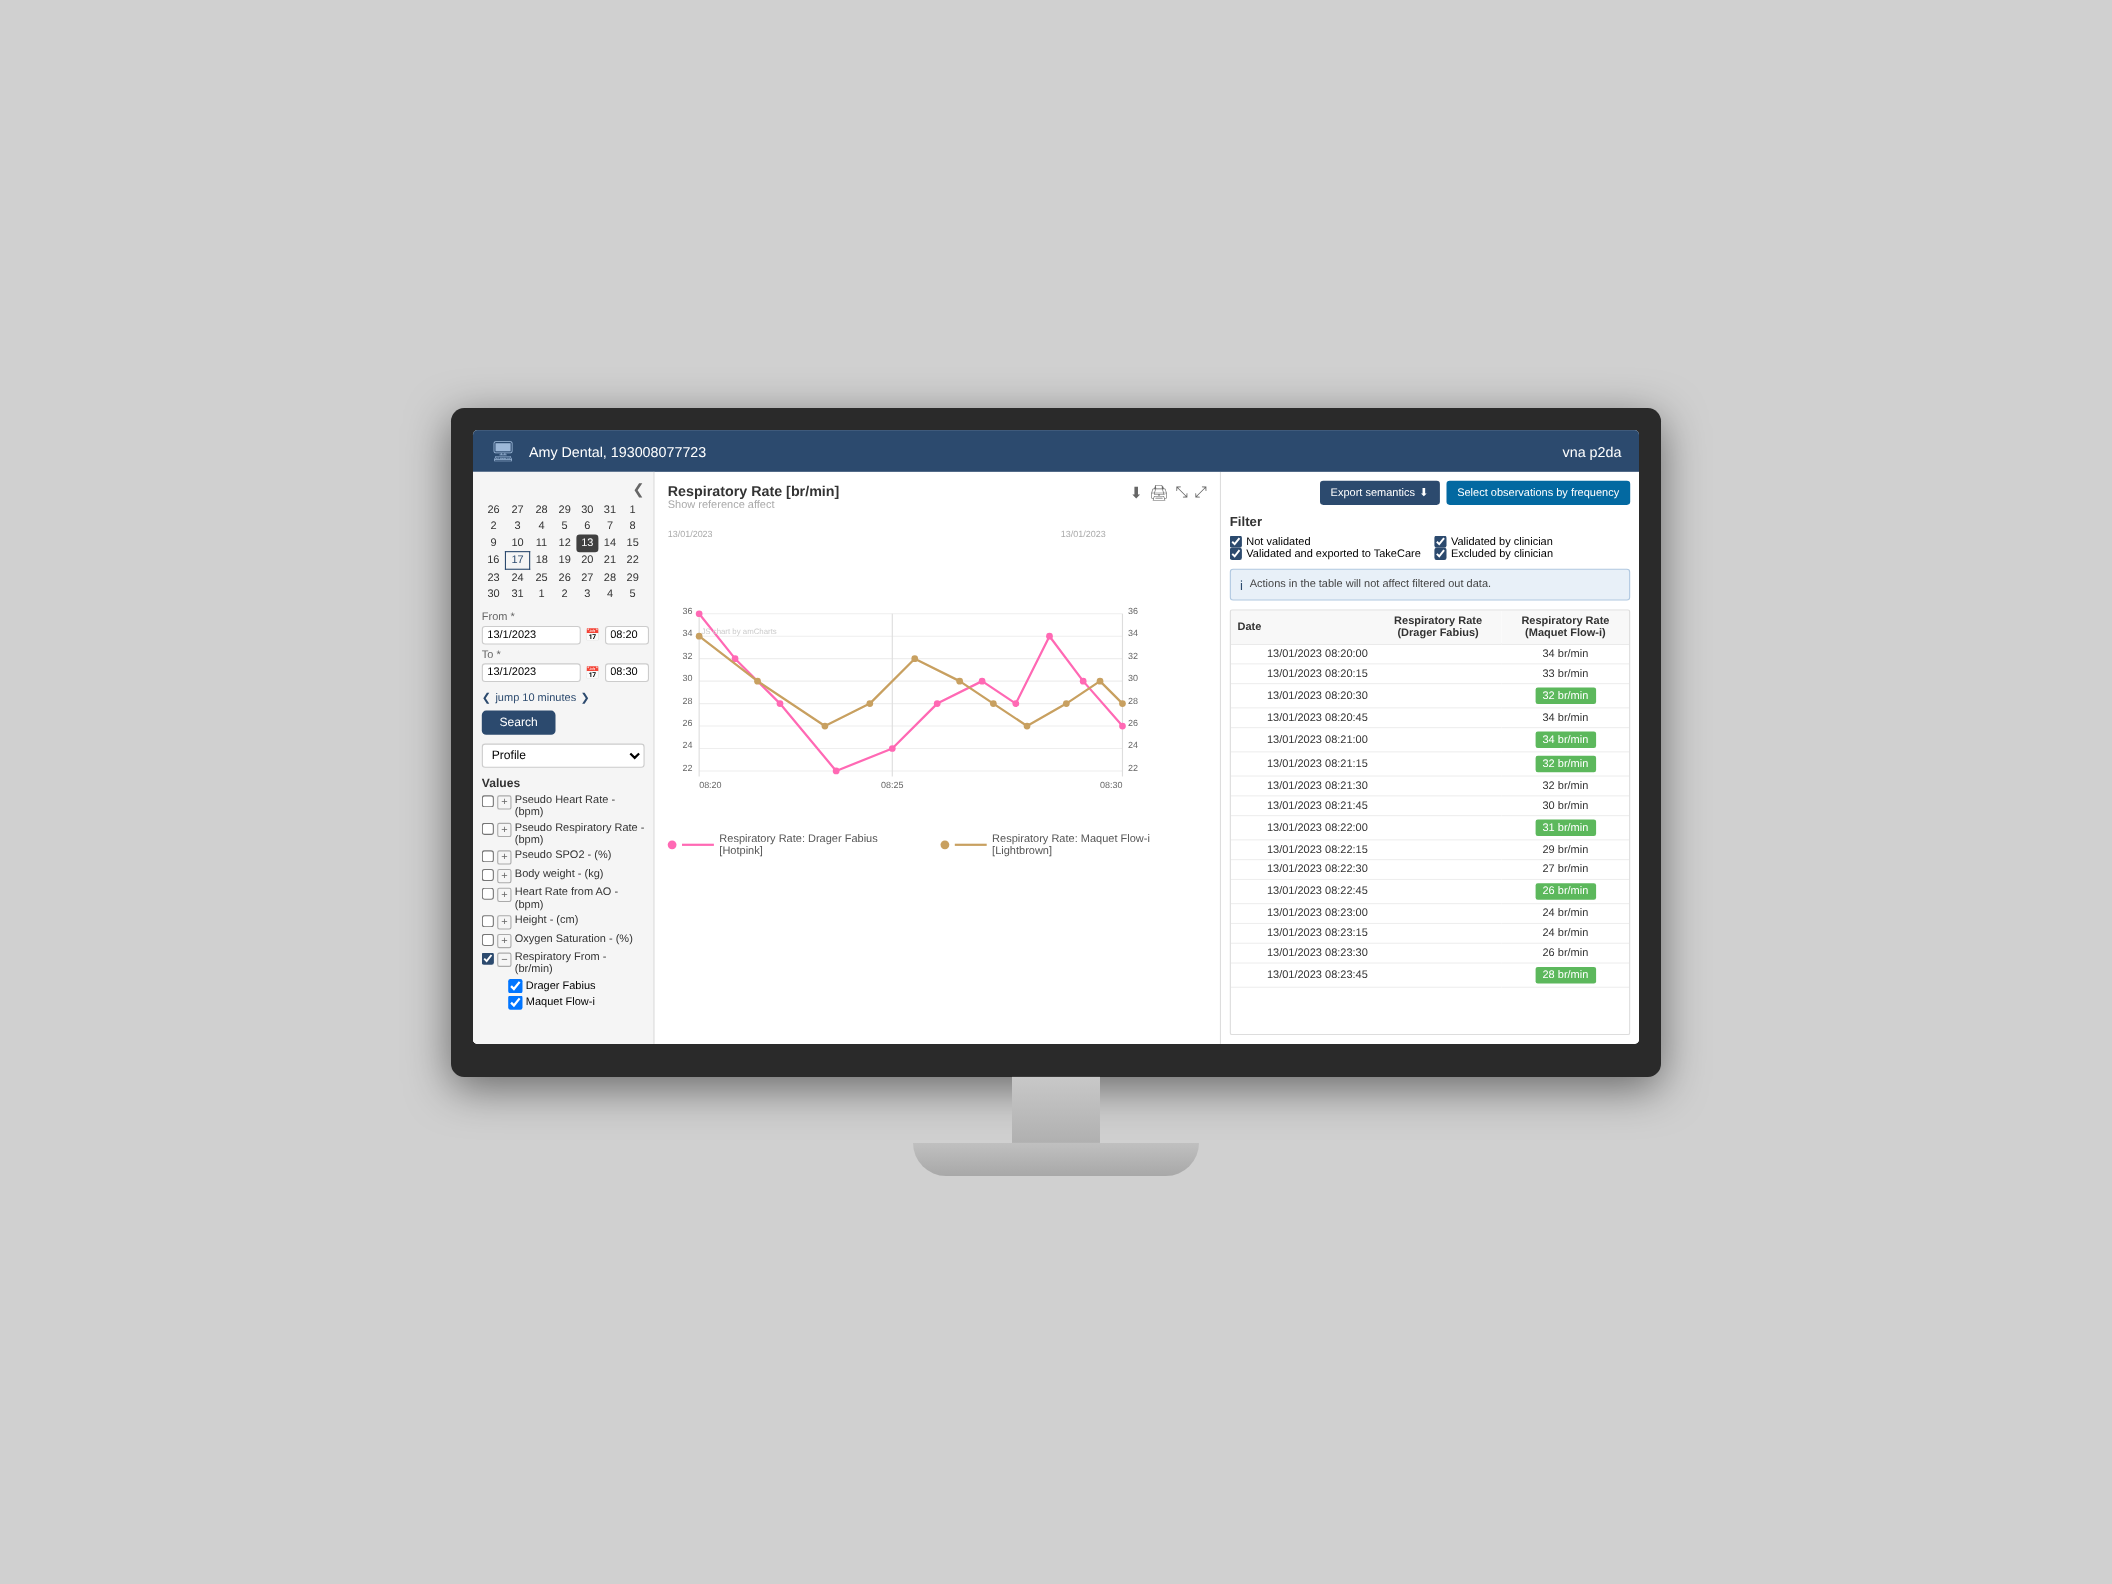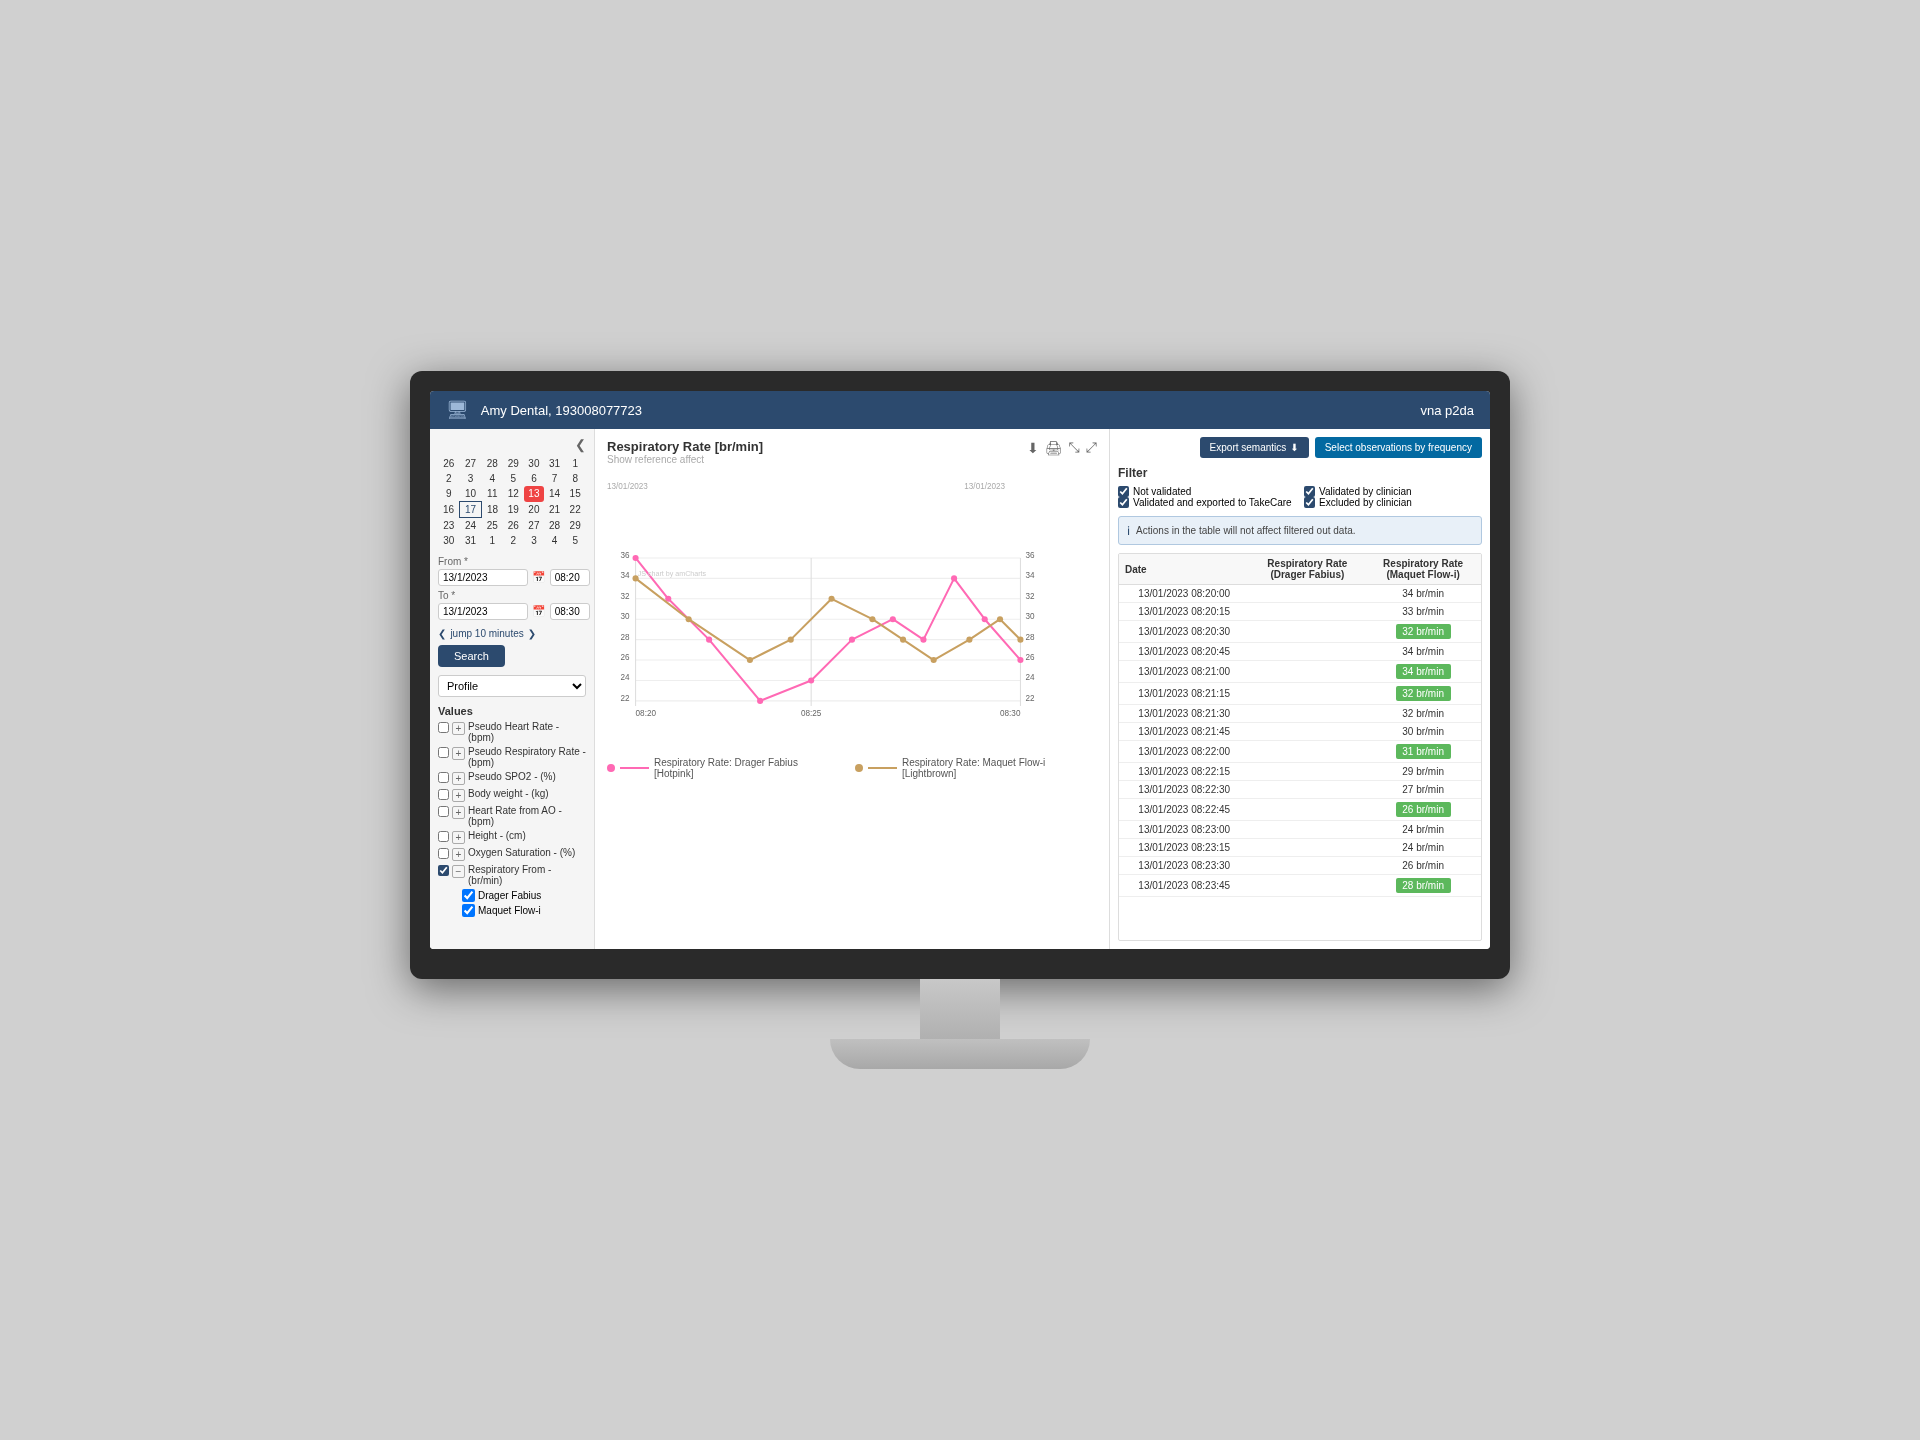--- a/index.html
+++ b/index.html
@@ -109,21 +109,21 @@
 
     .calendar-grid td {
       text-align: center;
       padding: 2px 1px;
       cursor: pointer;
       border-radius: 2px;
       color: #333;
     }
 
     .calendar-grid td.today {
-      background: #ef4444;
+      background: #404040;
       color: white;
       border-radius: 3px;
     }
 
     .calendar-grid td.highlighted {
       border: 1px solid #2c4a6e;
       color: #2c4a6e;
     }
 
     .date-range {
@@ -440,21 +440,21 @@
     }
 
     .data-table tbody td {
       padding: 3px 6px;
       text-align: center;
       color: #333;
       font-size: 10px;
     }
 
     .data-table tbody td:first-child {
-      text-align: center;
+      text-align: right;
     }
 
     .cell-green {
       background: #5cb85c;
       color: white;
       border-radius: 2px;
       padding: 2px 6px;
       display: inline-block;
       min-width: 55px;
       text-align: center;

